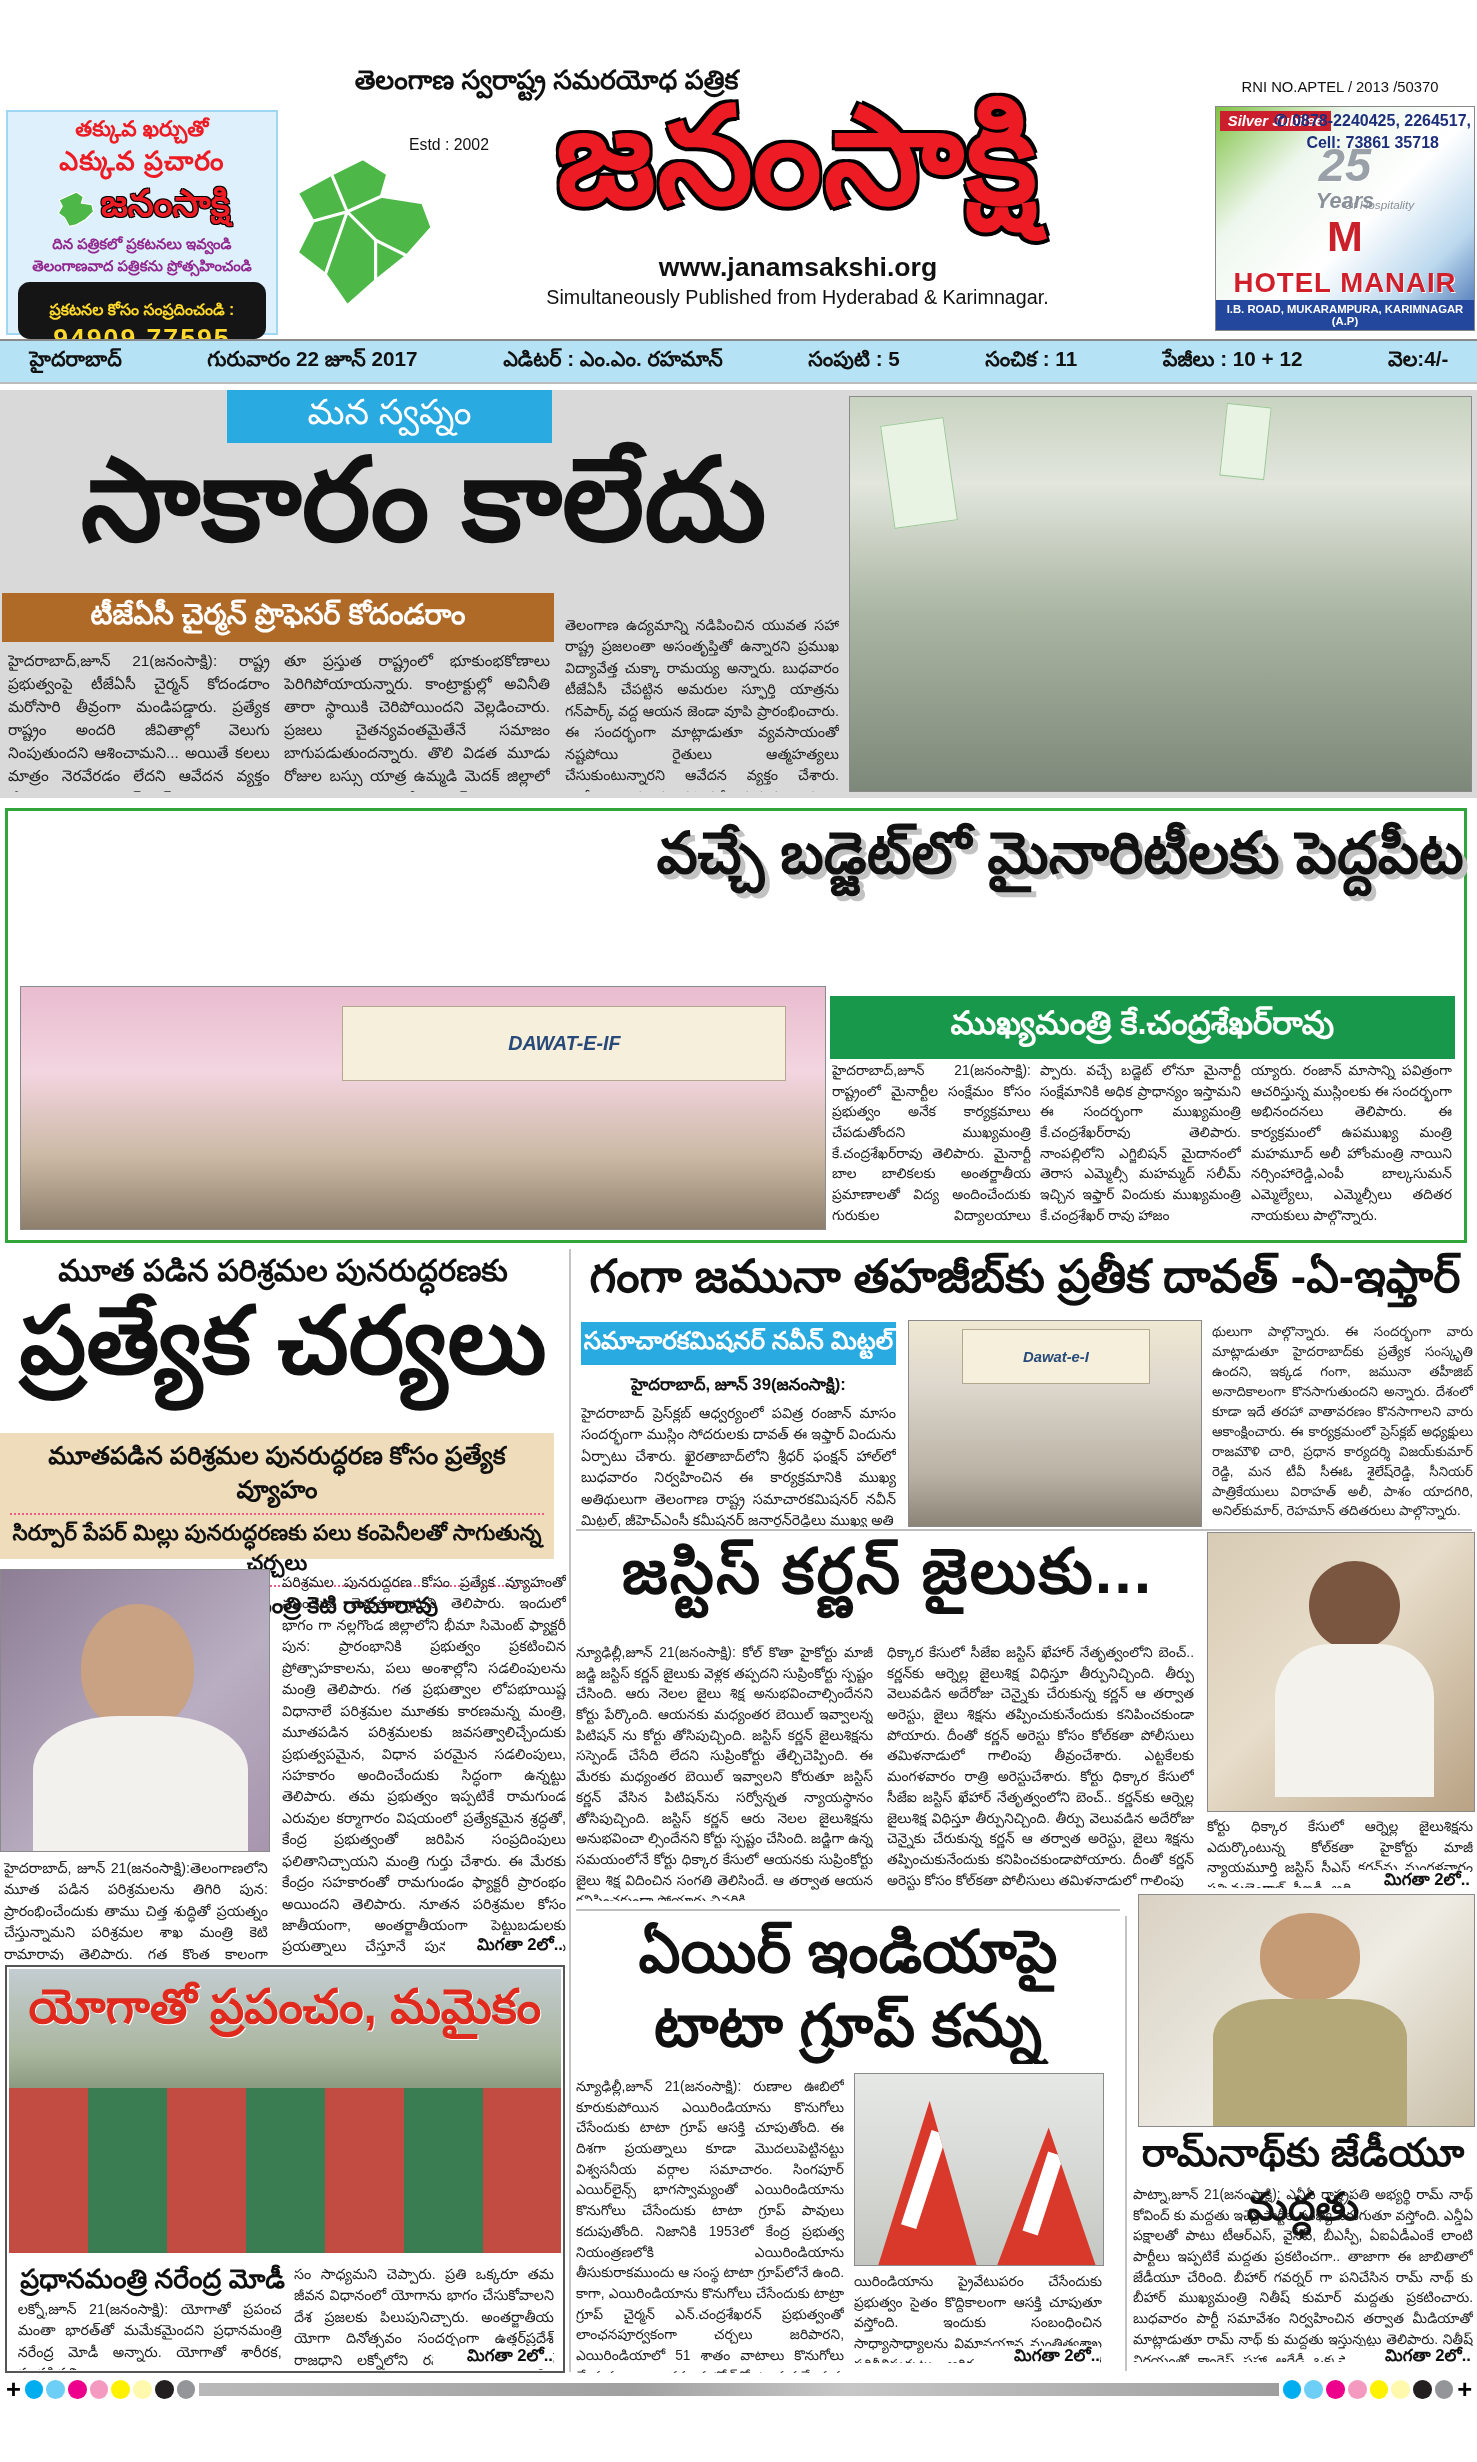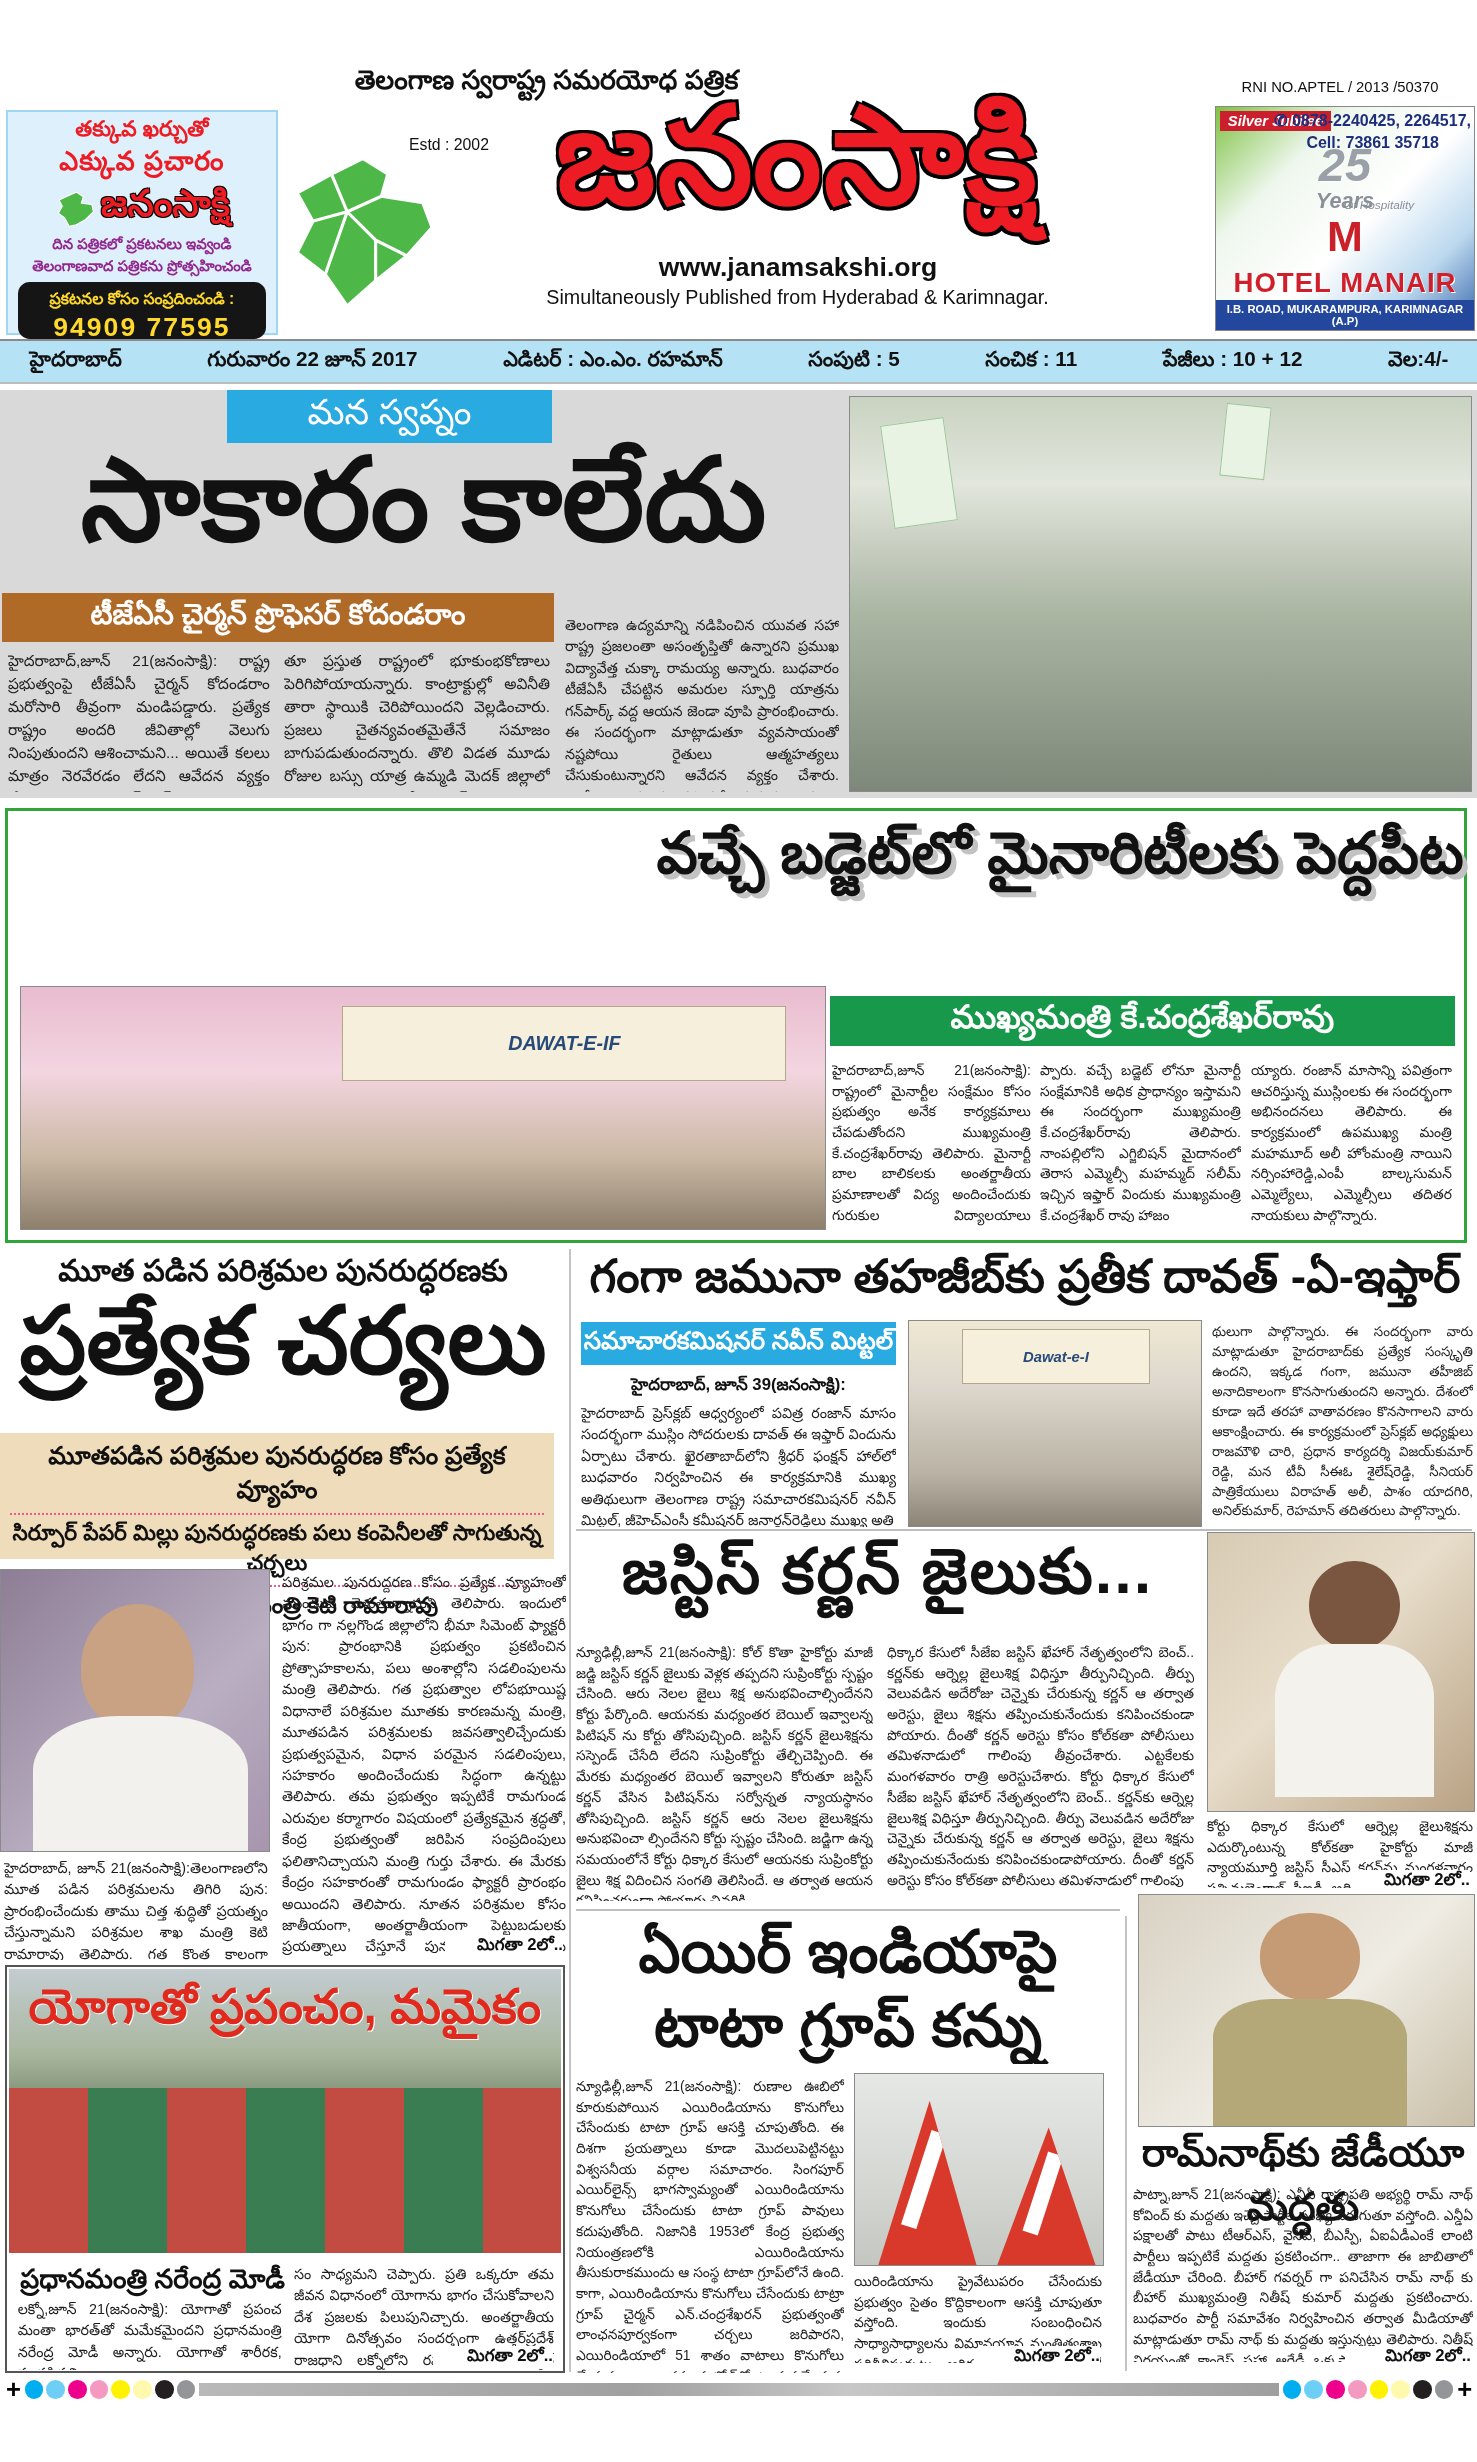--- a/index.html
+++ b/index.html
@@ -13,21 +13,21 @@
   .hline{position:absolute;background:#bdbdbd;height:2px;}
   .vline{position:absolute;background:#c4c4c4;width:2px;}
   
   .left-ad{left:5.9px;top:110px;width:268px;height:221px;background:#def0fb;border:2px solid #9fd6f2;}
   .left-ad .l1{color:#ed1c24;font-weight:bold;font-size:21.7px;text-align:center;margin-top:3.9px;}
   .left-ad .l2{color:#ed1c24;font-weight:bold;font-size:26.6px;text-align:center;letter-spacing:1px;}
   .left-ad .logo-row{display:flex;align-items:center;justify-content:center;gap:3.9px;}
   .left-ad .mini-logo{color:#ed1c24;font-size:37px;font-weight:bold;text-shadow:-1px -1px 0 #000,1px -1px 0 #000,-1px 1px 0 #000,1px 1px 0 #000;}
   .left-ad .l3{color:#92278f;font-weight:bold;font-size:14.8px;text-align:center;margin-top:2px;}
   .left-ad .black-box{margin:3.9px auto 0;width:248px;height:57px;background:#151515;border-radius:11.8px;text-align:center;}
-  .left-ad .black-box .c1{color:#ffd92b;font-size:15.8px;font-weight:bold;padding-top:8px;}
+  .left-ad .black-box .c1{color:#ffd92b;font-size:15.8px;font-weight:bold;padding-top:19px;}
   .left-ad .black-box .c2{color:#ffd92b;font-size:26.6px;font-weight:bold;letter-spacing:2px;}
   .tagline{left:315px;top:65px;width:463px;font-size:26.6px;font-weight:bold;text-align:center;}
   .estd{left:409px;top:136px;width:118px;font-size:15.8px;}
   .main-logo{left:433px;top:87px;width:729px;height:172px;display:flex;align-items:center;justify-content:center;
      color:#ed1c24;font-size:136px;font-weight:bold;letter-spacing:2px;
      text-shadow:-3px -3px 0 #000,3px -3px 0 #000,-3px 3px 0 #000,3px 3px 0 #000,0 3.9px 0 #000;}
   .website{left:532px;top:252px;width:532px;font-size:26.6px;font-weight:bold;text-align:center;}
   .publine{left:384px;top:286px;width:827px;font-size:19.7px;text-align:center;}
   .rni{left:1207px;top:79px;width:266px;font-size:14.8px;text-align:center;}
   .hotel-ad{left:1215px;top:106px;width:258px;height:223px;border:1px solid #888;
@@ -45,21 +45,21 @@
      display:flex;align-items:center;justify-content:space-between;padding:0 29.6px;box-sizing:border-box;}
   .datebar span{font-size:20.7px;font-weight:bold;}
   
   .s1{left:0;top:390px;width:1478px;height:408px;background:#d9d9d9;}
   .kicker1{position:absolute;left:227px;top:0;width:325px;height:53px;background:#29aae1;color:#fff;font-size:35px;font-weight:normal;display:flex;align-items:center;justify-content:center;}
   .head1{position:absolute;left:0;top:43px;width:847px;height:163px;font-size:116px;font-weight:bold;display:flex;align-items:center;justify-content:center;}
   .brown1{position:absolute;left:2px;top:203px;width:552px;height:49px;background:#b06a28;color:#fff;font-size:28.6px;font-weight:bold;display:flex;align-items:center;justify-content:center;}
   
   .s2{left:4.9px;top:808px;width:1462px;height:435px;border:3px solid #2fa53a;background:#fff;box-sizing:border-box;}
   .head2{position:absolute;left:0;top:7.9px;width:100%;font-size:58px;font-weight:bold;text-align:right;text-shadow:4.9px 4.9px 0 #c2c2c2;}
-  .green2{position:absolute;left:822px;top:185px;width:625px;height:50px;background:#17984a;color:#fff;font-size:32.5px;font-weight:bold;display:flex;align-items:center;justify-content:center;}
+  .green2{position:absolute;left:822px;top:185px;width:625px;height:63px;background:#17984a;color:#fff;font-size:32.5px;font-weight:bold;display:flex;align-items:center;justify-content:center;}
   
   .kicker3{left:0;top:1253px;width:566px;font-size:30.5px;font-weight:bold;text-align:center;}
   .head3{left:0;top:1287px;width:566px;font-size:94px;font-weight:bold;text-align:center;}
   .beige{left:0;top:1433px;width:554px;height:126px;background:#eedcba;padding:5.9px 9.9px;box-sizing:border-box;}
   .beige .b1{font-size:24.6px;font-weight:bold;text-align:center;padding:3px 0;border-bottom:2px dotted #e85d8a;}
   .beige .b2{font-size:21.7px;font-weight:bold;text-align:center;padding:4.9px 0;border-bottom:2px dotted #e85d8a;}
   .beige .b3{font-size:22.7px;font-weight:bold;text-align:center;padding:4.9px 0;}
   
   .head4{left:576px;top:1249px;width:898px;font-size:46px;font-weight:bold;text-align:center;}
   .sub4{left:581px;top:1322px;width:315px;height:43px;background:#29aae1;color:#fff;font-size:24.6px;font-weight:bold;display:flex;align-items:center;justify-content:center;position:absolute;}

